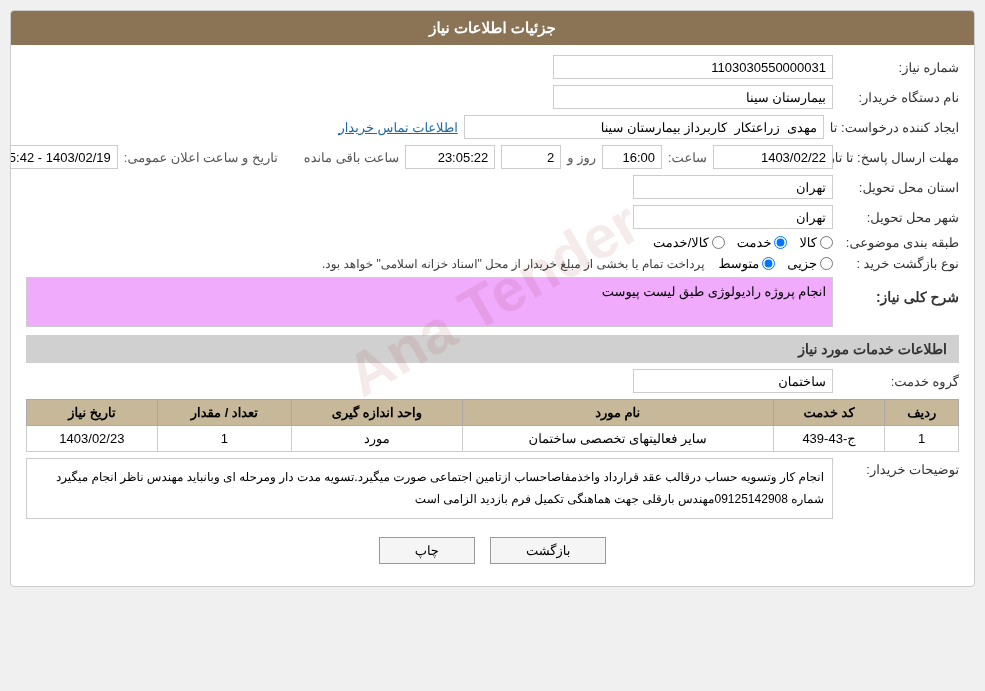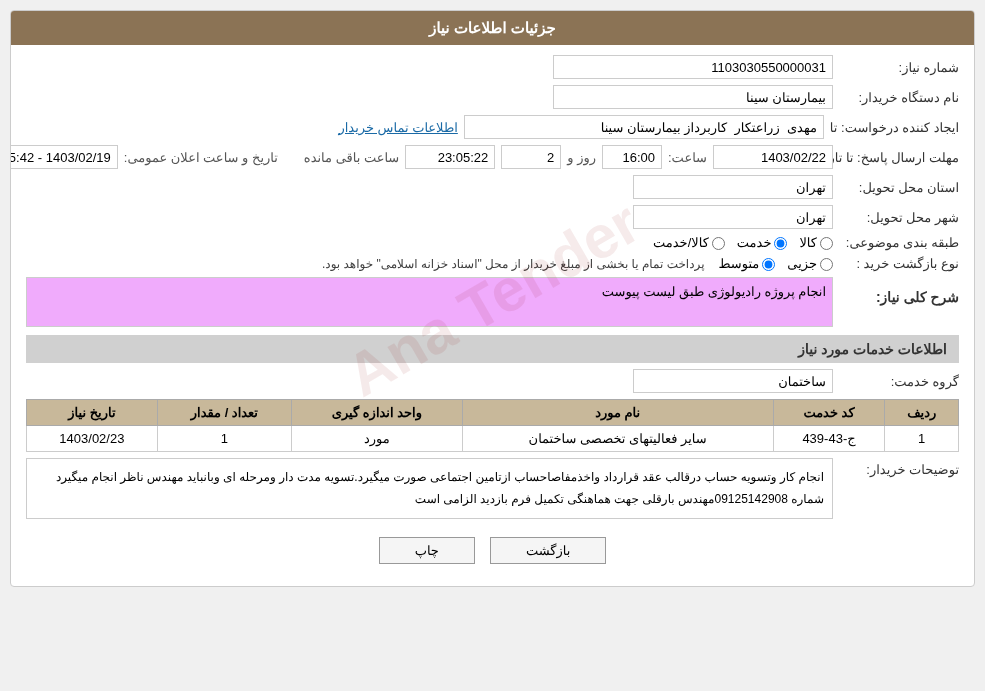--- a/index.html
+++ b/index.html
@@ -64,21 +64,21 @@
       cursor: pointer;
       font-size: 13px;
     }
     .radio-group {
       display: flex;
       gap: 12px;
       align-items: center;
     }
     .radio-item {
       display: flex;
-      align-items: flex-end;
+      align-items: center;
       gap: 3px;
     }
     .section-header {
       background: #d0d0d0;
       padding: 6px 12px;
       font-weight: bold;
       font-size: 14px;
       margin: 8px 0 6px 0;
       color: #333;
     }

